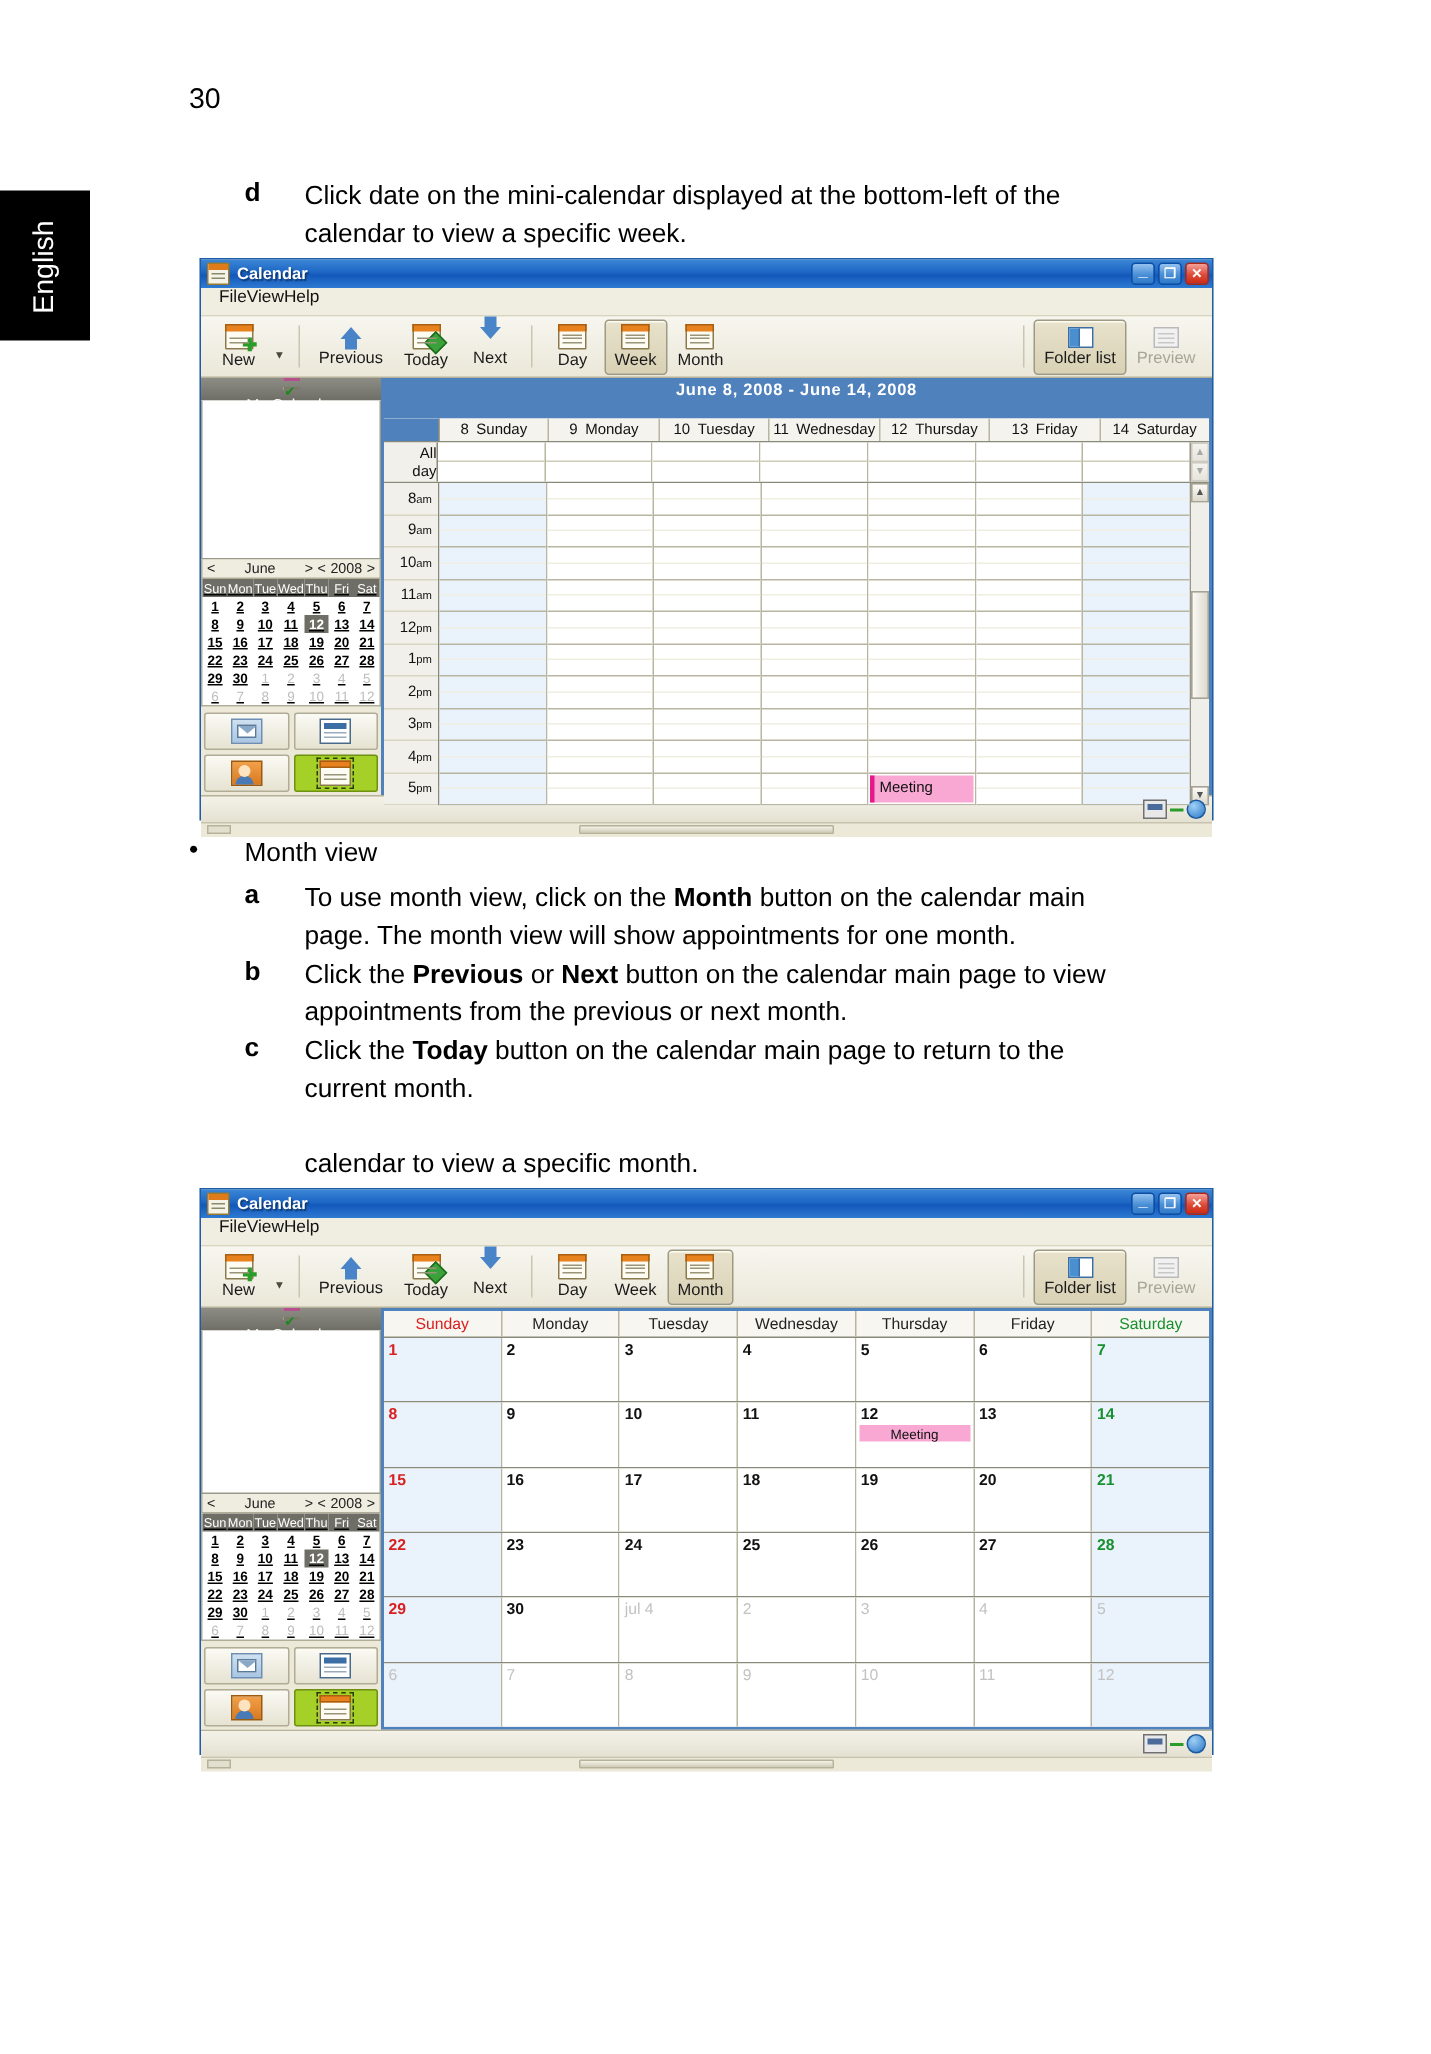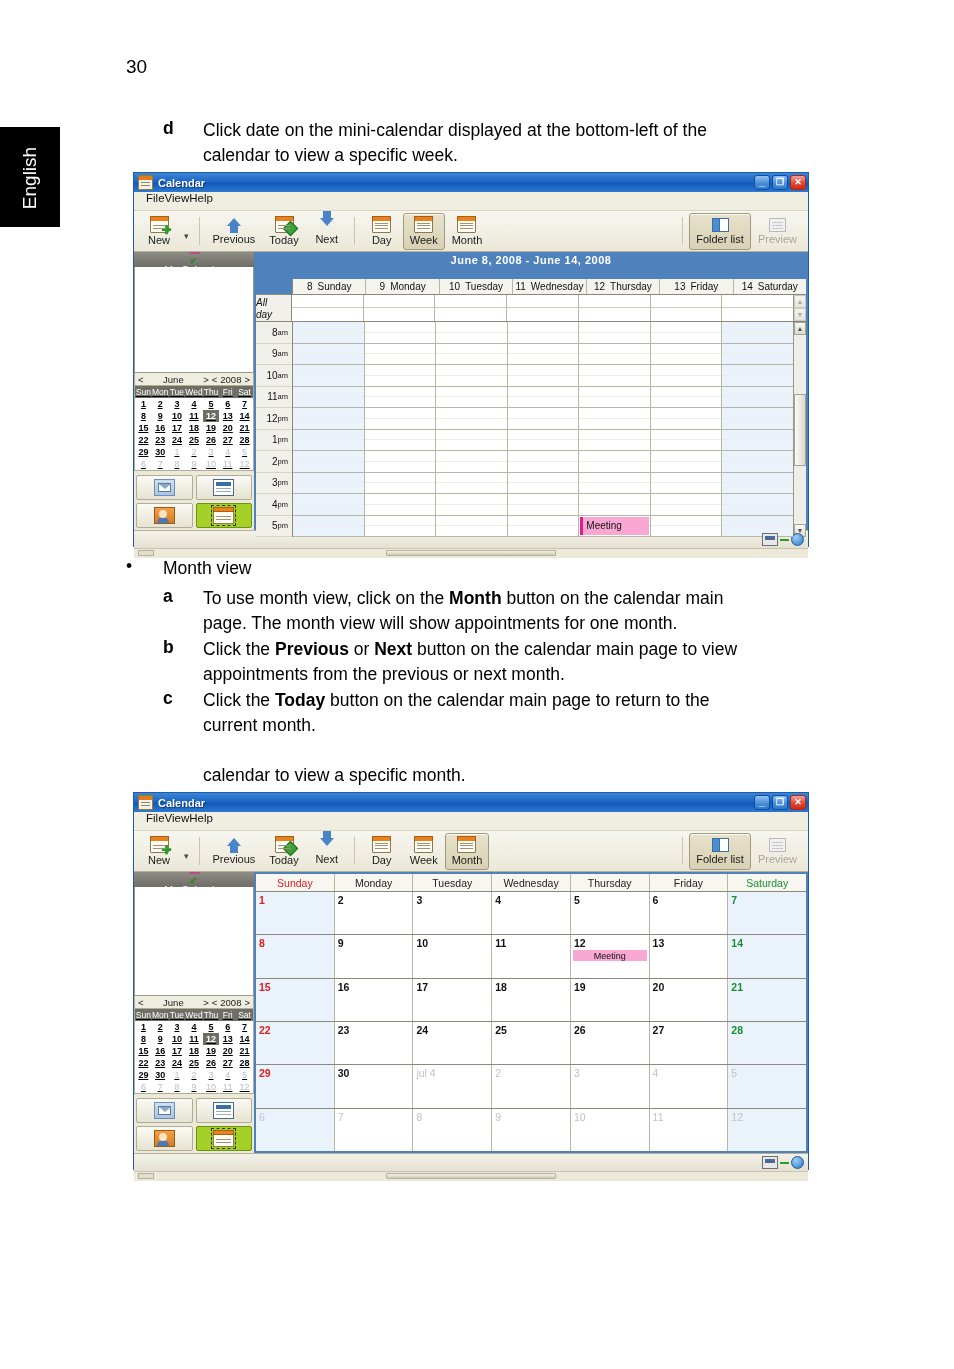--- a/index.html
+++ b/index.html
@@ -211,23 +211,22 @@
   .wk-head{display:flex;height:15px;background:#f4f3ee;border-bottom:1px solid #8a8a7a;}
   .wk-head .hcell{
     flex:1;font-size:10px;display:flex;align-items:center;justify-content:center;gap:5px;
     border-right:1px solid #b8b5a0;box-sizing:border-box;color:#111;
   }
   .wk-head .hcell:last-child{border-right:none;}
   .wk-head .corner{width:36px;flex:0 0 36px;border-right:1px solid #8a8a7a;background:#4f81bd;}
   .allday-row{display:flex;border-bottom:1px solid #8a8a7a;}
   .allday-label{
     width:36px;flex:0 0 36px;background:#f1f0ea;border-right:1px solid #8a8a7a;
-    font-size:10px;text-align:left;line-height:12px;padding-top:2px;box-sizing:border-box;
+    font-size:10px;text-align:right;line-height:12px;padding-top:2px;box-sizing:border-box;
     color:#111;
-    font-style:italic;
   }
   .allday-cells{flex:1;display:flex;flex-direction:column;}
   .allday-cells .ar{display:flex;height:13px;}
   .allday-cells .ar .c{flex:1;border-right:1px solid #b8b5a0;border-bottom:1px solid #cfccb8;background:#fff;box-sizing:border-box;}
   .allday-cells .ar:last-child .c{border-bottom:none;}
   .allday-cells .ar .c:last-child{border-right:none;}
   .time-area{flex:1;display:flex;overflow:hidden;}
   .time-col{width:36px;flex:0 0 36px;background:#f1f0ea;border-right:1px solid #8a8a7a;}
   .time-col .t{
     height:21.5px;border-bottom:1px solid #d8d5c0;font-size:10px;

